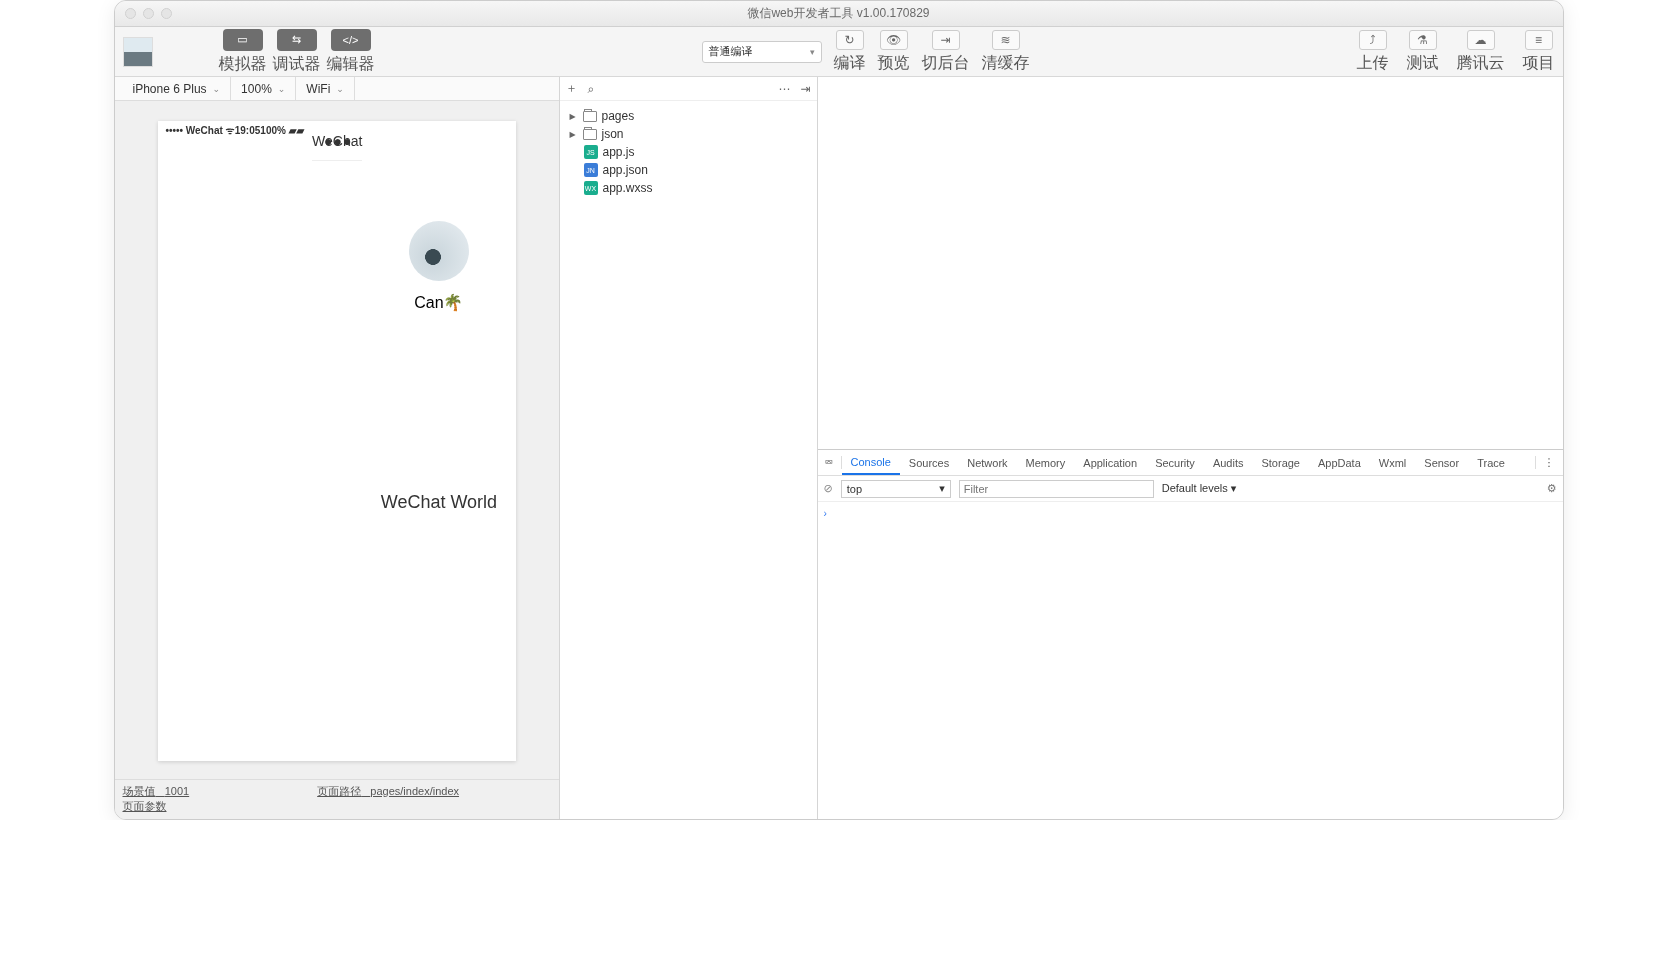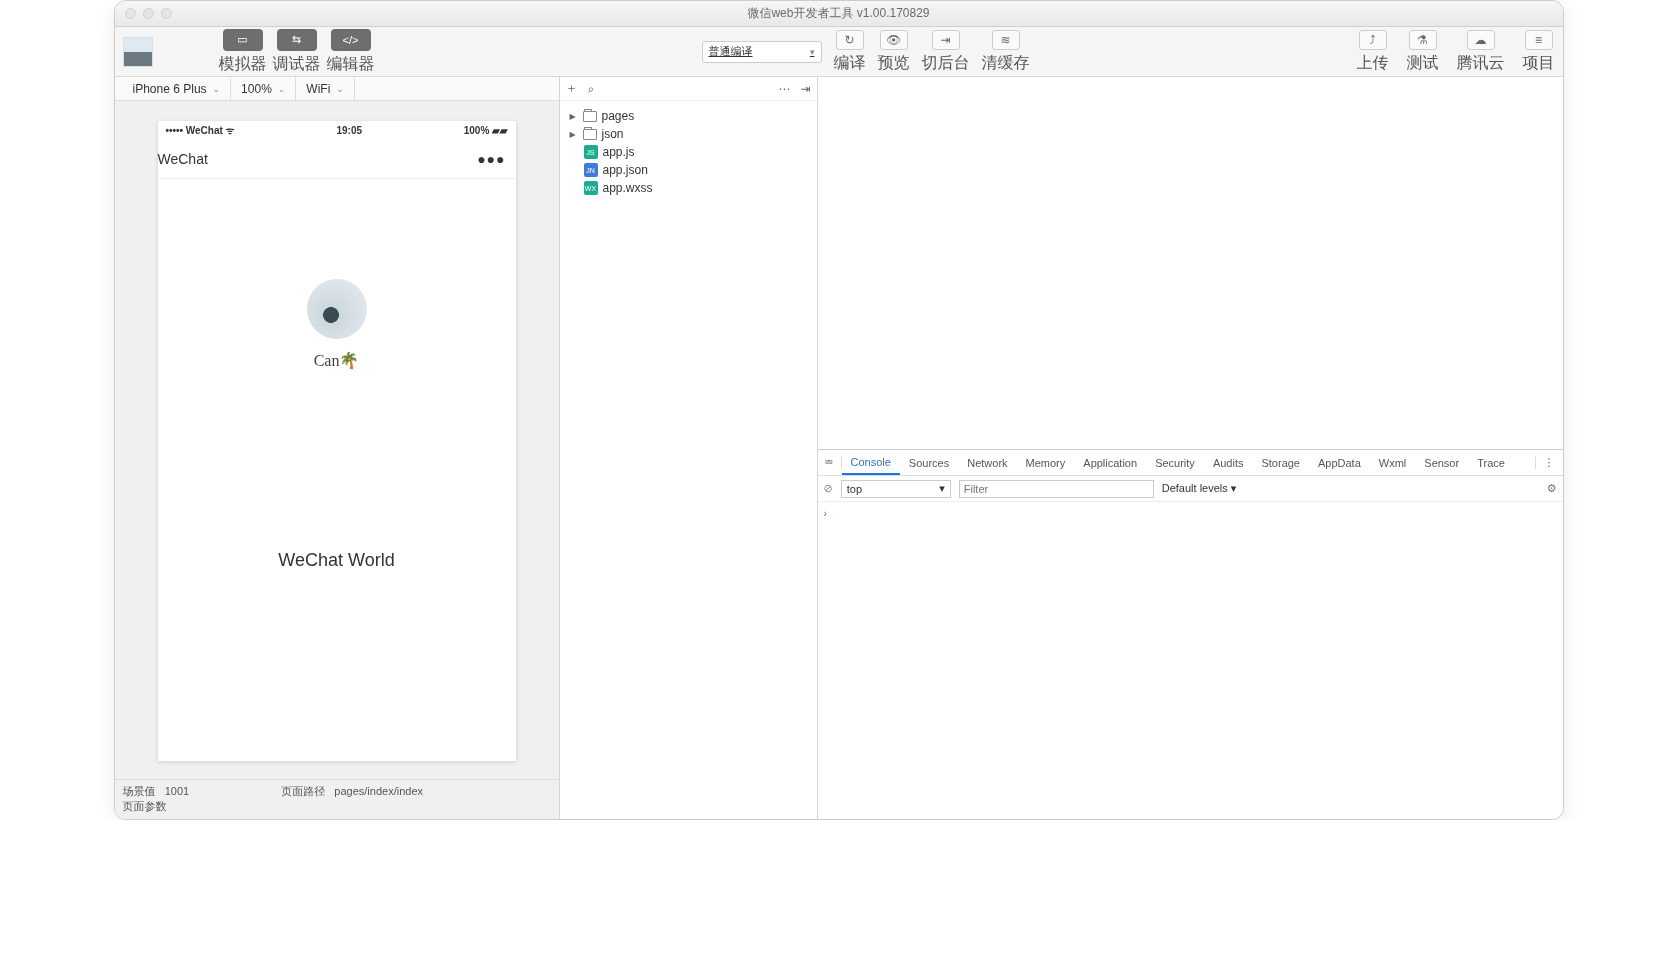--- a/index.html
+++ b/index.html
@@ -12,41 +12,41 @@
 .titletext { position: absolute; left: 0; right: 0; text-align: center; font-size: 12px; color: #6a6a6a; }
 
 .toolbar { height: 50px; background: #f5f5f5; border-bottom: 1px solid #d8d8d8; display: flex; align-items: center; padding: 0 8px; gap: 40px; }
 .tb-left { display: flex; align-items: center; gap: 6px; }
 .avatar-sm { width: 30px; height: 30px; background: linear-gradient(#dfeaf0 50%, #6b7a82 50%); border: 1px solid #ddd; margin-right: 60px; }
 .tb-btn { display: flex; flex-direction: column; align-items: center; gap: 3px; cursor: pointer; }
 .tb-icon { width: 40px; height: 22px; background: #6e6e6e; border-radius: 4px; display: flex; align-items: center; justify-content: center; color: #fff; font-size: 11px; }
 .tb-label { font-size: 16px; color: #555; }
 .tb-center { flex: 1; display: flex; align-items: center; gap: 12px; justify-content: center; }
 .tb-right { display: flex; align-items: center; gap: 18px; }
-.select-compile { width: 120px; height: 22px; background: #fff; border: 1px solid #ccc; border-radius: 3px; display: flex; align-items: center; justify-content: space-between; padding: 0 6px; font-size: 11px; text-decoration: underline; }
+.select-compile { width: 120px; height: 22px; background: #fff; border: 1px solid #ccc; border-radius: 3px; display: flex; align-items: center; justify-content: space-between; padding: 0 6px; font-size: 11px; }
 .tb-iconbtn { display:flex; flex-direction:column; align-items:center; gap:3px; }
 .tb-smicon { width:28px; height:20px; border:1px solid #ccc; border-radius:3px; background:#fafafa; display:flex; align-items:center; justify-content:center; color:#666; }
 
 .body { flex: 1; display: flex; overflow: hidden; }
 
 .simcol { width: 445px; background: #f0f0f0; border-right: 1px solid #d5d5d5; display: flex; flex-direction: column; }
 .simbar { height: 24px; background: #fafafa; border-bottom: 1px solid #ddd; display: flex; align-items: flex-start; padding-left: 8px; }
 .simbar .dd { padding: 0 10px; height: 100%; display: flex; align-items: center; gap: 6px; border-right: 1px solid #ddd; cursor: pointer; }
 .caret { font-size: 9px; color: #888; }
 .simarea { flex: 1; display: flex; align-items: flex-start; justify-content: center; padding: 20px 0; overflow: hidden; }
-.phone { width: 358px; height: 640px; background: #fff; box-shadow: 0 1px 4px rgba(0,0,0,0.15); display: flex; flex-direction: column; }
+.phone { width: 358px; height: 640px; background: #fff; box-shadow: 0 1px 4px rgba(0,0,0,0.15); display: flex; }
 .statusbar { height: 18px; display: flex; align-items: center; justify-content: space-between; padding: 0 8px; font-size: 10px; font-weight: 600; }
 .navbar2 { height: 40px; border-bottom: 1px solid #eee; display: flex; align-items: center; justify-content: flex-start; position: relative; font-size: 14px; }
 .navmore { position: absolute; right: 10px; font-size: 14px; letter-spacing: 1px; }
 .phonecontent { flex: 1; display: flex; flex-direction: column; align-items: center; padding-top: 100px; }
 .pavatar { width: 60px; height: 60px; border-radius: 50%; background: radial-gradient(circle at 40% 60%, #3a4a52 0%, #3a4a52 15%, #cdd8de 16%, #e8eef2 100%); margin-bottom: 12px; }
-.pname { font-size: 16px; color: #404040; font-family: Liberation Serif, serif; }
+.pname { font-size: 16px; color: #000000; }
 .phello { margin-top: 180px; font-size: 18px; }
 .simfoot { height: 40px; background: #f0f0f0; border-top: 1px solid #ddd; font-size: 11px; color: #555; padding: 4px 8px; }
-.simfoot .row { display: flex; gap: 24px; }
+.simfoot .row { display: flex; gap: 36px; text-decoration: underline; }
 
 .filecol { width: 258px; background: #fff; border-right: 1px solid #d5d5d5; display: flex; flex-direction: column; }
 .filetop { height: 24px; border-bottom: 1px solid #eee; display: flex; align-items: center; padding: 0 6px; gap: 10px; }
 .spacer { flex: 1; }
 .filetree { padding: 6px 0; }
 .filetree .item { display: flex; align-items: center; gap: 5px; padding: 2px 6px 2px 10px; cursor: pointer; font-size: 12px; }
 .filetree .item.file { padding-left: 24px; }
 .tri { font-size: 8px; color: #666; width: 8px; }
 .foldicon { width: 14px; height: 11px; border: 1px solid #888; border-radius: 1px; position: relative; }
 .foldicon::before { content:''; position:absolute; top:-3px; left:0; width:6px; height:2px; border:1px solid #888; border-bottom:none; }
@@ -172,21 +172,21 @@
           <div class="phonecontent">
             <div class="pavatar"></div>
             <div class="pname">Can🌴</div>
             <div class="phello">WeChat World</div>
           </div>
         </div>
       </div>
       <div class="simfoot">
         <div class="row">
           <span><span>场景值</span>&nbsp;&nbsp;&nbsp;<span>1001</span></span>
-          <span style="margin-left:68px"><span>页面路径</span>&nbsp;&nbsp;&nbsp;<span>pages/index/index</span></span>
+          <span style="margin-left:92px"><span>页面路径</span>&nbsp;&nbsp;&nbsp;<span>pages/index/index</span></span>
         </div>
         <div class="row">
             <span>页面参数</span>
           </div>
       </div>
     </div>
 
     <div class="filecol">
       <div class="filetop">
         <span style="cursor:pointer;color:#666">＋</span>

